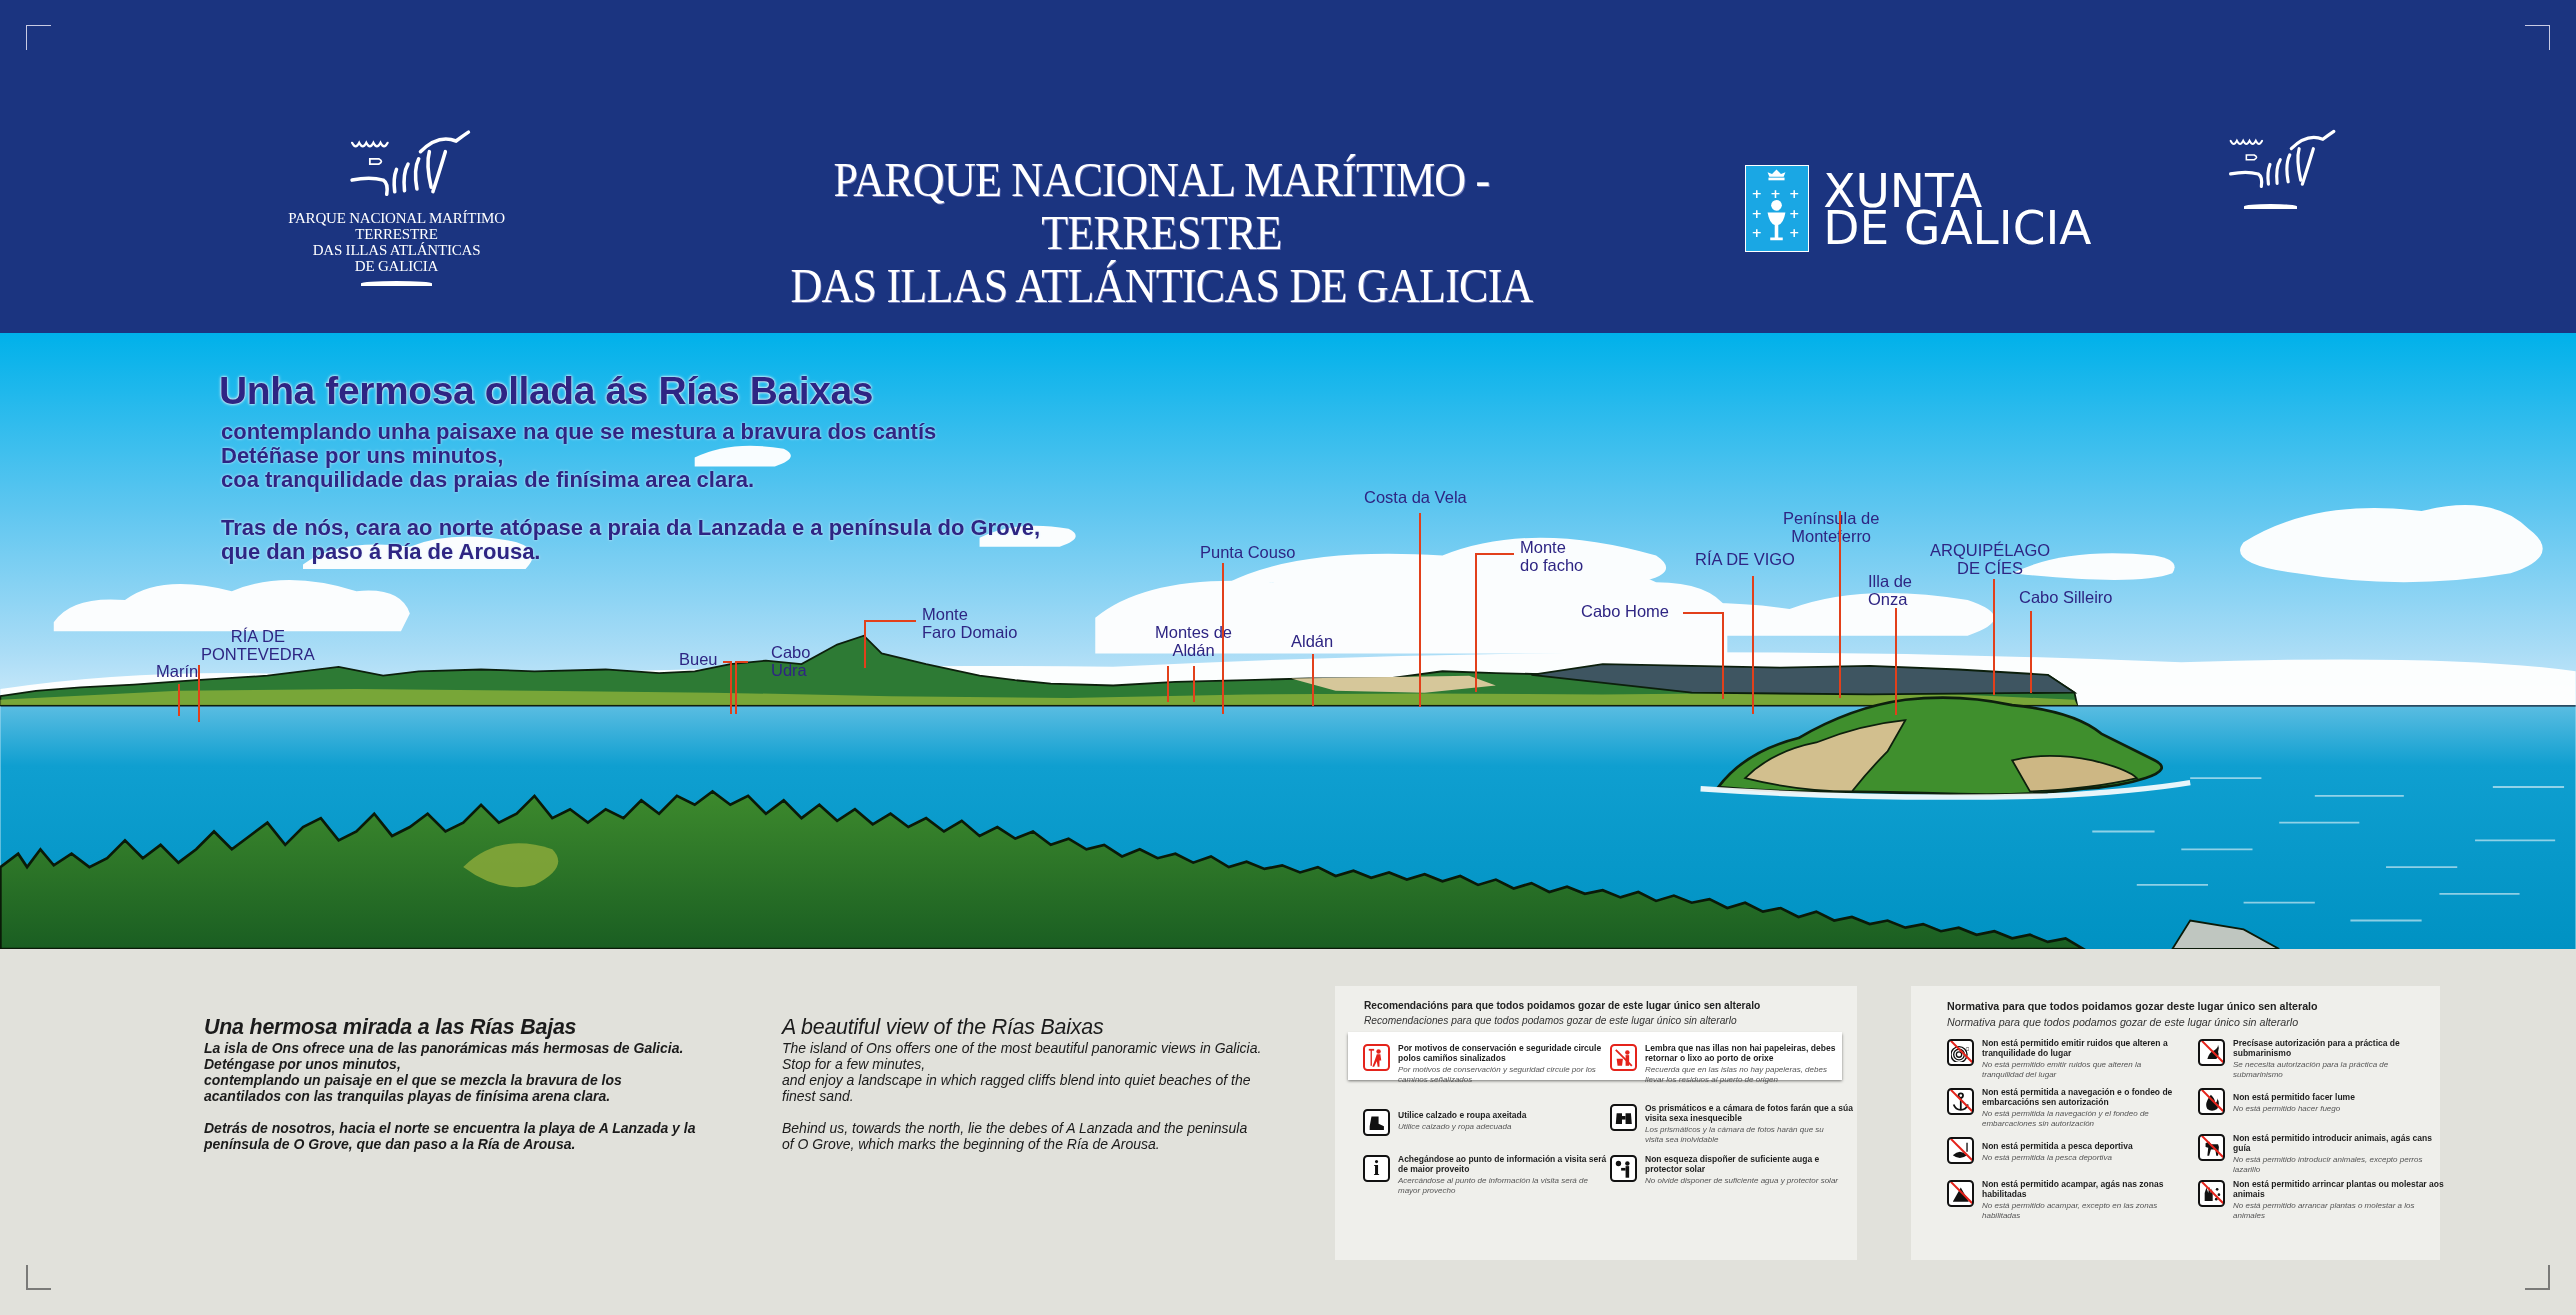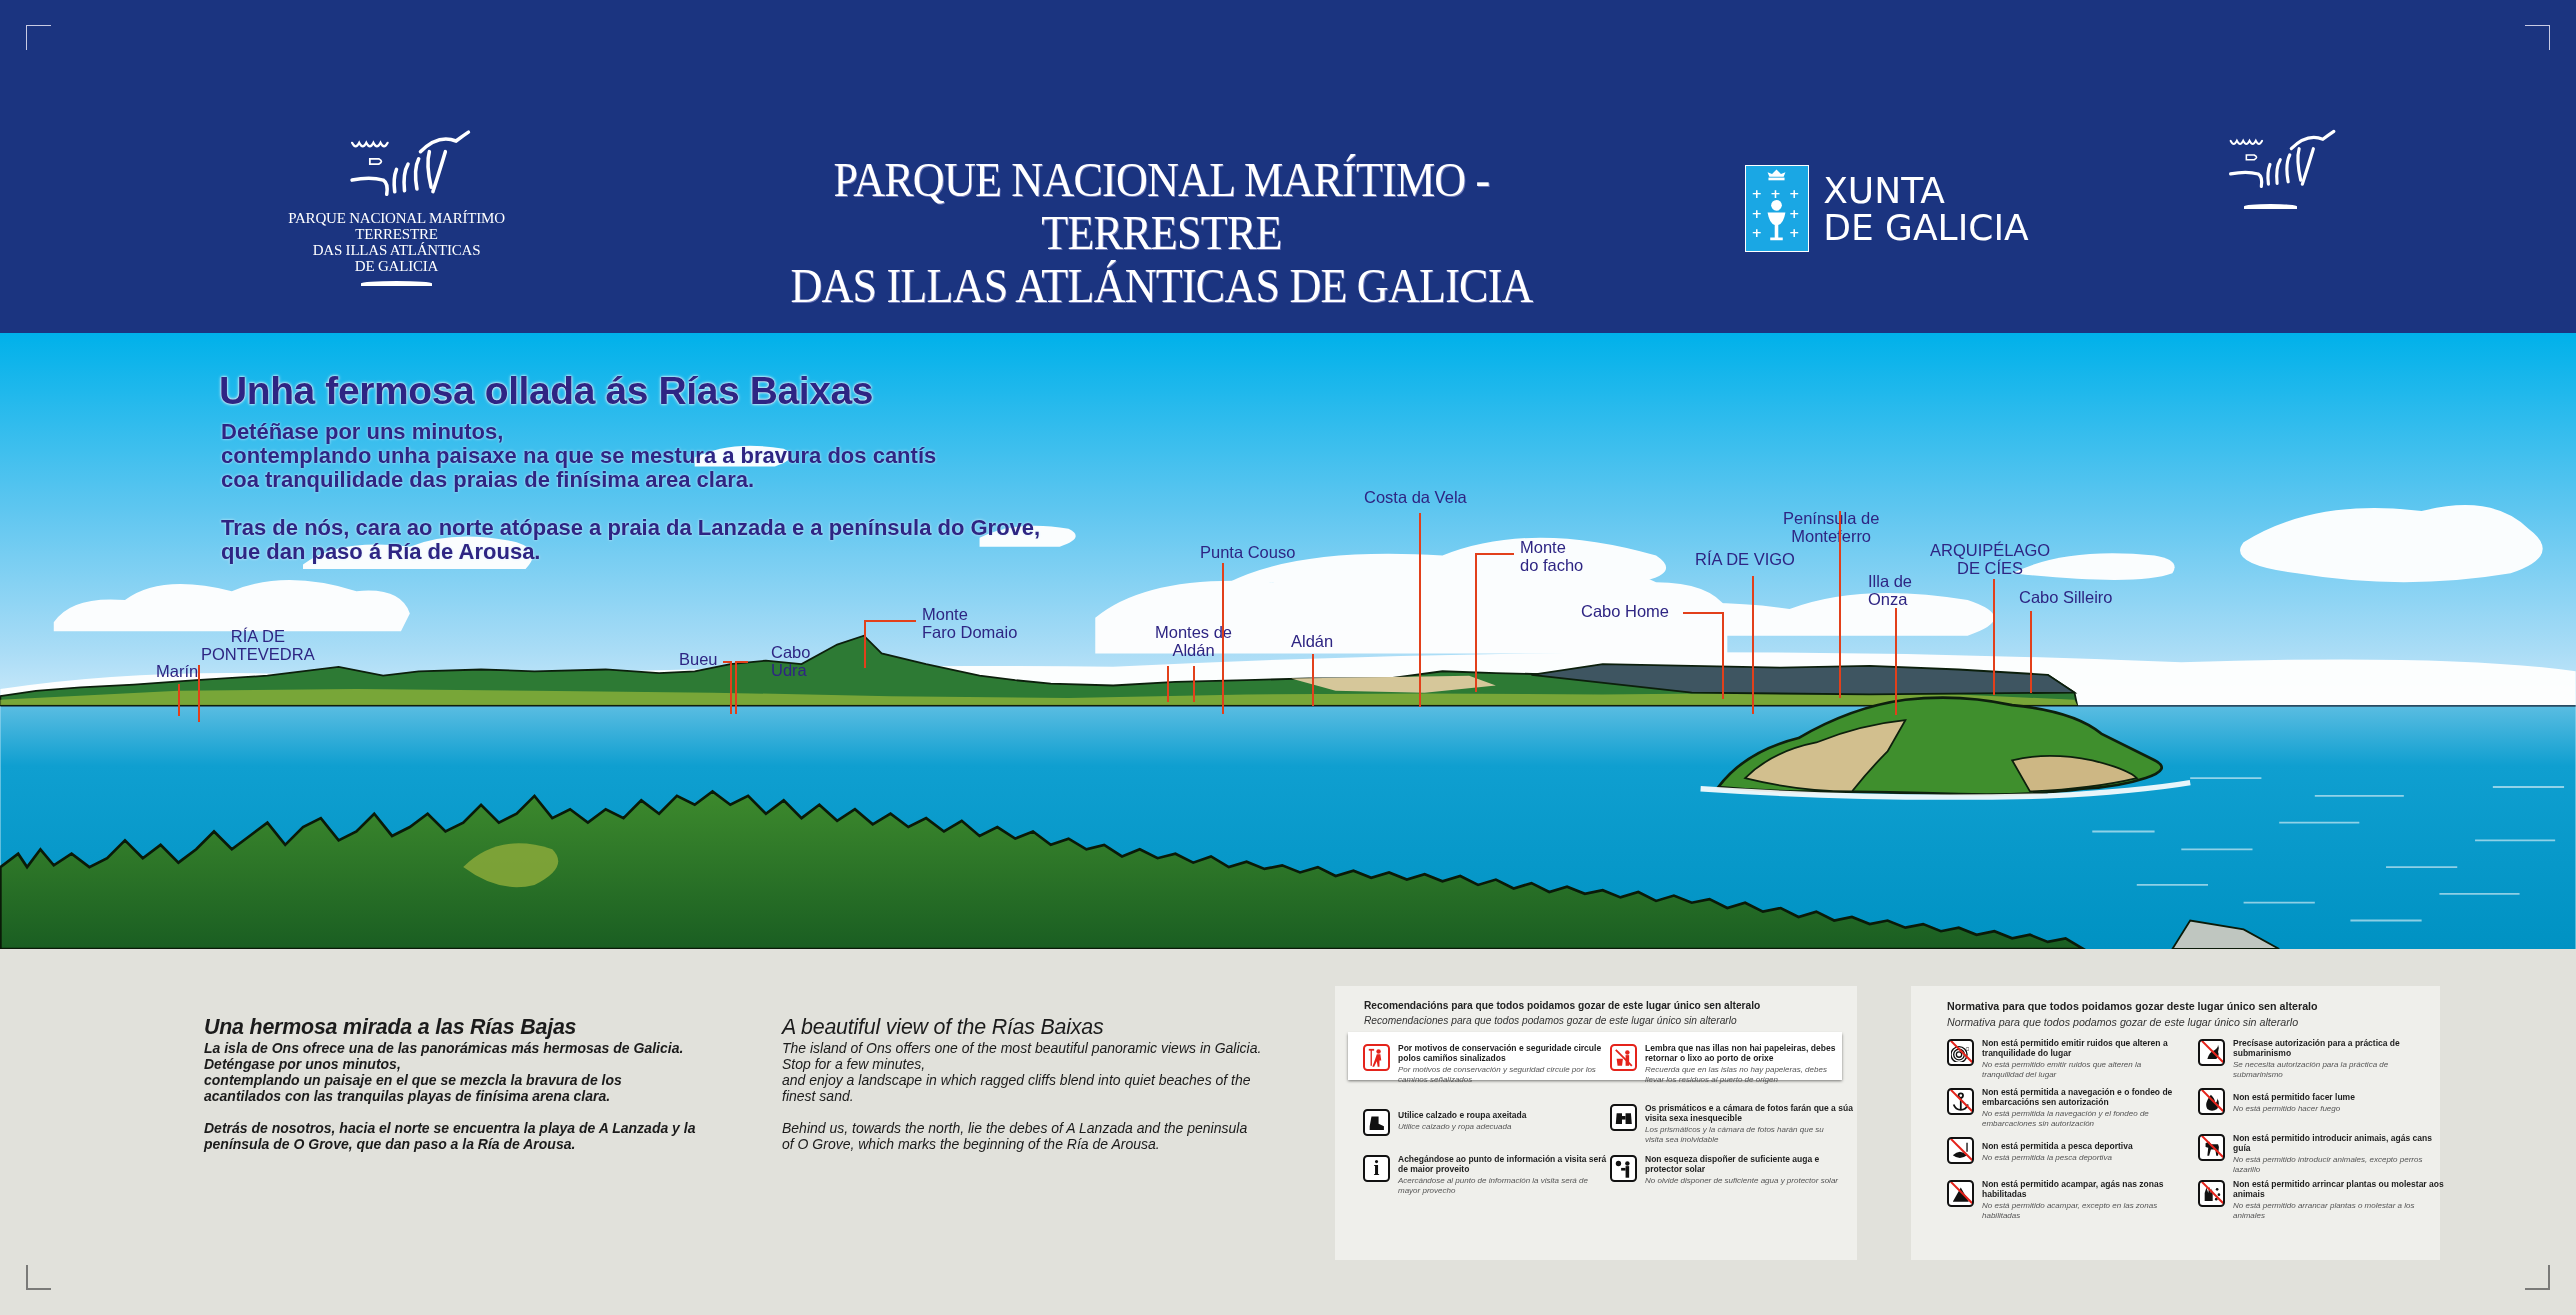--- a/index.html
+++ b/index.html
@@ -18,21 +18,21 @@
   .logo-park svg { display: block; margin: 0 auto; }
   .logo-park .lp-text { font-family: "Liberation Serif", serif; font-size: 15px; line-height: 16px; letter-spacing: -0.2px; margin-top: 5.3px; }
   .logo-park .lp-bar { width: 71px; height: 4.5px; background: #fff; border-radius: 50% 50% 0 0; margin: 7.1px auto 0; }
 
   .main-title { position: absolute; left: 703px; top: 153px; width: 917px; text-align: center; color: #fff;
     font-family: "Liberation Serif", serif; font-size: 48px; line-height: 53px; letter-spacing: -0.9px;
     text-shadow: 0.9px 0.9px 0 #6f79b8; transform: scaleX(0.92); transform-origin: center; }
 
   .xunta { position: absolute; left: 1745px; top: 165px; height: 87px; display: flex; align-items: center; }
   .xunta-shield { width: 64px; height: 87px; background: #1aa7e4; border: 1.8px solid #fff; position: relative; }
-  .xunta-text { color: #fff; font-family: "DejaVu Sans", sans-serif; font-size: 36px; line-height: 37px; margin-left: 14.2px; letter-spacing: 0px; }
+  .xunta-text { color: #fff; font-family: "DejaVu Sans", sans-serif; font-size: 47px; line-height: 37px; margin-left: 14.2px; letter-spacing: 0px; }
 
   .logo-red { position: absolute; left: 2092px; top: 125px; width: 356px; color: #fff; text-align: center; }
   .logo-red .lr-text { font-family: "Liberation Serif", serif; font-size: 28px; line-height: 28.5px; margin-top: 7.1px; letter-spacing: -0.4px; }
   .logo-red .lr-bar { width: 53px; height: 4.5px; background: #fff; border-radius: 50% 50% 0 0; margin: 5.3px auto 0; }
 
   
   .panorama { position: absolute; left: 0; top: 333px; width: 2576px; height: 704px; overflow: hidden;
     background: linear-gradient(#00b1ea 0%, #5ec6f0 25%, #a9dcf6 45%, #e0f2fc 58%, #ffffff 63%); }
   .panorama svg.scene { position: absolute; left: 0; top: 0; }
 
@@ -200,22 +200,22 @@
         <line x1="2640" y1="660" x2="2720" y2="660"></line>
       <line x1="2740" y1="630" x2="2830" y2="630"></line>
         <line x1="2600" y1="520" x2="2700" y2="520"></line>
       <line x1="2460" y1="500" x2="2540" y2="500"></line>
         <line x1="2800" y1="510" x2="2880" y2="510"></line>
     </g>
   </svg>
 
   <div class="pano-heading">Unha fermosa ollada ás Rías Baixas</div>
   <div class="pano-body">
+    <p>contemplando unha paisaxe na que se mestura a bravura dos cantís</p>
     <p>Detéñase por uns minutos,</p>
-    <p>contemplando unha paisaxe na que se mestura a bravura dos cantís</p>
     <p>coa tranquilidade das praias de finísima area clara.</p>
     <div class="gap"></div>
     <p>Tras de nós, cara ao norte atópase a praia da Lanzada e a península do Grove,</p>
     <p>que dan paso á Ría de Arousa.</p>
   </div>
 
   <div class="label" style="left:156px; top:329px;">Marín</div>
   <div class="leader" style="left:178px; top:351px; height:32px;"></div>
 
   <div class="label" style="left:201px; top:294px;">RÍA DE

